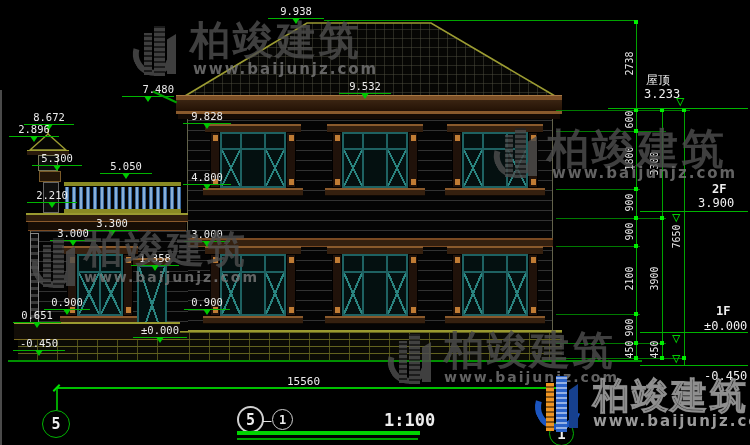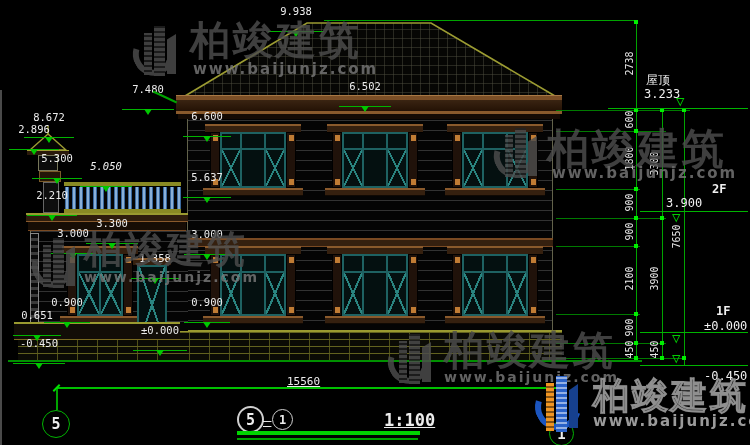--- a/index.html
+++ b/index.html
@@ -10,21 +10,21 @@
   i,b,s{font-style:normal;font-weight:normal;text-decoration:none;display:block;}
 
   
   .gl{position:absolute;background:#00a400;}
   .gle{position:absolute;background:#007a00;}
   .grip{position:absolute;width:4px;height:4px;background:#00ef00;}
   .slash{position:absolute;width:9px;height:2px;background:#00e000;transform:rotate(-45deg);}
 
   
   .mk{position:absolute;text-align:center;color:#ececec;font-size:10.5px;line-height:1.15;
-      border-bottom:1px solid #00b400;padding-bottom:14px;white-space:nowrap;}
+      border-bottom:1px solid #00b400;padding-bottom:1px;white-space:nowrap;}
   .mk b{position:absolute;left:50%;top:100%;transform:translateX(-50%);width:0;height:0;
         border:4px solid transparent;border-top:6px solid #00c800;}
   .rlvl{position:absolute;color:#f0f0f0;font-size:12px;white-space:nowrap;}
   .rlvl.bold{font-weight:bold;}
   .rline{position:absolute;height:1px;background:#00b400;}
   .rtri{position:absolute;color:#00ce00;font-size:14px;line-height:13px;}
 
   .vd{position:absolute;width:44px;text-align:center;color:#e8e8e8;font-size:10px;
       transform:rotate(-90deg);white-space:nowrap;}
 
@@ -76,21 +76,21 @@
   .wm.color .b2{background:#2a62c8;background-image:repeating-linear-gradient(0deg,transparent 0 3px,rgba(255,255,255,.5) 3px 5px);}
   .wm.color .b3{background:#16408e;}
   .wm.color .wm-brand{color:#1c1c1c;-webkit-text-stroke:1px #8f8f8f;text-shadow:0 0 1px #777;}
   .wm.color .wm-url{color:#9a9a9a;}
 
   
   .circle{position:absolute;border-radius:50%;color:#ededed;display:flex;align-items:center;
           justify-content:center;font-weight:bold;background:transparent;}
   .circle.white{border:2px solid #cfcfcf;}
   .circle.green{border:1.5px solid #00b400;}
-  .cad-txt{position:absolute;color:#ededed;white-space:nowrap;text-decoration:underline;}
+  .cad-txt{position:absolute;color:#ededed;white-space:nowrap;}
 </style>
 </head>
 <body>
 
 <div id="canvas">
 
   <div class="abs" style="left:0;top:90px;width:2px;height:355px;background:#4a4a4a;"></div>
 
   <svg class="abs" style="left:178px;top:20px;" width="384" height="78" viewBox="0 0 384 78">
     <defs>
@@ -235,29 +235,29 @@
   <div class="abs" style="left:133px;top:258px;width:38px;height:7px;background:#35200f;border-top:2px solid #8a5a2c;"></div>
   <div class="abs x" style="left:137px;top:265px;width:30px;height:80px;border:2px solid #1e6262;background-color:#041010;"></div>
 
   <div class="abs" style="left:14px;top:322px;width:166px;height:18px;background:#120d07;border-top:2px solid #9a9a30;border-bottom:1px solid #7a6a20;"></div>
   <div class="abs brick" style="left:18px;top:340px;width:154px;height:20px;"></div>
 
   <div class="gl" style="left:8px;top:360px;width:634px;height:2px;background:#009000;"></div>
 
   <div class="mk" style="left:268px;top:5px;width:56px;"><span>9.938</span><b></b></div>
   <div class="gl" style="left:324px;top:20px;width:314px;height:1px;"></div>
-  <div class="mk" style="left:122px;top:83px;width:52px;"><span>7.480</span><b></b></div>
+  <div class="mk" style="left:122px;top:83px;width:52px;text-align:right;"><span>7.480</span><b></b></div>
   <div class="gl" style="left:152px;top:96px;width:26px;height:1.5px;transform:rotate(25deg);"></div>
-  <div class="mk" style="left:339px;top:80px;width:52px;"><span>6.502</span><b></b></div>
-  <div class="mk" style="left:183px;top:110px;width:48px;"><span>6.600</span><b></b></div>
+  <div class="mk" style="left:339px;top:80px;width:52px;"><span>9.532</span><b></b></div>
+  <div class="mk" style="left:183px;top:110px;width:48px;"><span>9.828</span><b></b></div>
   <div class="mk" style="left:24px;top:111px;width:50px;"><span>8.672</span><b></b></div>
   <div class="mk" style="left:9px;top:123px;width:50px;"><span>2.896</span><b></b></div>
   <div class="mk" style="left:32px;top:152px;width:50px;"><span>5.300</span><b></b></div>
-  <div class="mk" style="left:80px;top:160px;width:52px;font-style:italic;"><span>5.050</span><b></b></div>
-  <div class="mk" style="left:183px;top:171px;width:48px;"><span>5.637</span><b></b></div>
+  <div class="mk" style="left:100px;top:160px;width:52px;"><span>5.050</span><b></b></div>
+  <div class="mk" style="left:183px;top:171px;width:48px;"><span>4.800</span><b></b></div>
   <div class="mk" style="left:27px;top:189px;width:50px;"><span>2.210</span><b></b></div>
   <div class="mk" style="left:86px;top:217px;width:52px;"><span>3.300</span><b></b></div>
   <div class="mk" style="left:50px;top:227px;width:46px;"><span>3.000</span><b></b></div>
   <div class="mk" style="left:184px;top:228px;width:46px;"><span>3.000</span><b></b></div>
   <div class="mk" style="left:131px;top:252px;width:48px;"><span>1.358</span><b></b></div>
   <div class="mk" style="left:44px;top:296px;width:46px;"><span>0.900</span><b></b></div>
   <div class="mk" style="left:184px;top:296px;width:46px;"><span>0.900</span><b></b></div>
   <div class="mk" style="left:13px;top:309px;width:48px;"><span>0.651</span><b></b></div>
   <div class="mk" style="left:133px;top:324px;width:54px;"><span>±0.000</span><b></b></div>
   <div class="mk" style="left:13px;top:337px;width:52px;"><span>-0.450</span><b></b></div>
@@ -303,21 +303,21 @@
   <div class="grip" style="left:660px;top:356px;"></div>
   <div class="grip" style="left:682px;top:108px;"></div>
   <div class="grip" style="left:682px;top:356px;"></div>
 
   <div class="rlvl" style="left:646px;top:72px;font-family:'DejaVu Sans',sans-serif;">屋顶</div>
   <div class="rlvl" style="left:644px;top:87px;">3.233</div>
   <div class="rline" style="left:608px;top:108px;width:140px;"></div>
   <div class="rtri" style="left:676px;top:95px;">▽</div>
 
   <div class="rlvl bold" style="left:712px;top:182px;">2F</div>
-  <div class="rlvl" style="left:666px;top:196px;">3.900</div>
+  <div class="rlvl" style="left:698px;top:196px;">3.900</div>
   <div class="rline" style="left:640px;top:211px;width:108px;"></div>
   <div class="rtri" style="left:672px;top:211px;">▽</div>
 
   <div class="rlvl bold" style="left:716px;top:304px;">1F</div>
   <div class="rlvl" style="left:704px;top:319px;">±0.000</div>
   <div class="rline" style="left:640px;top:332px;width:108px;"></div>
   <div class="rtri" style="left:672px;top:332px;">▽</div>
 
   <div class="rline" style="left:640px;top:365px;width:108px;"></div>
   <div class="rtri" style="left:672px;top:352px;">▽</div>

